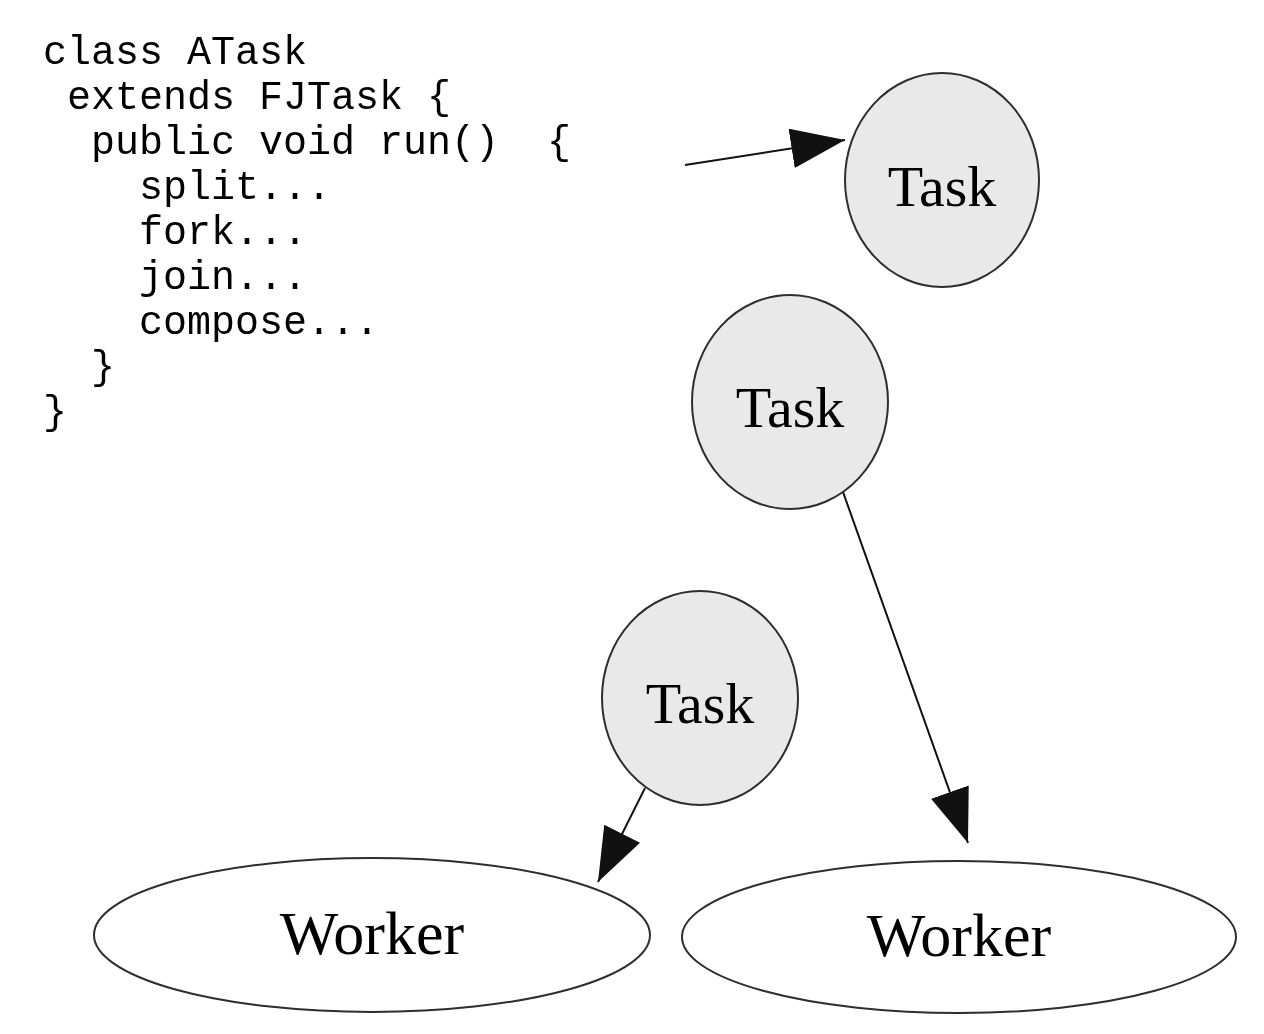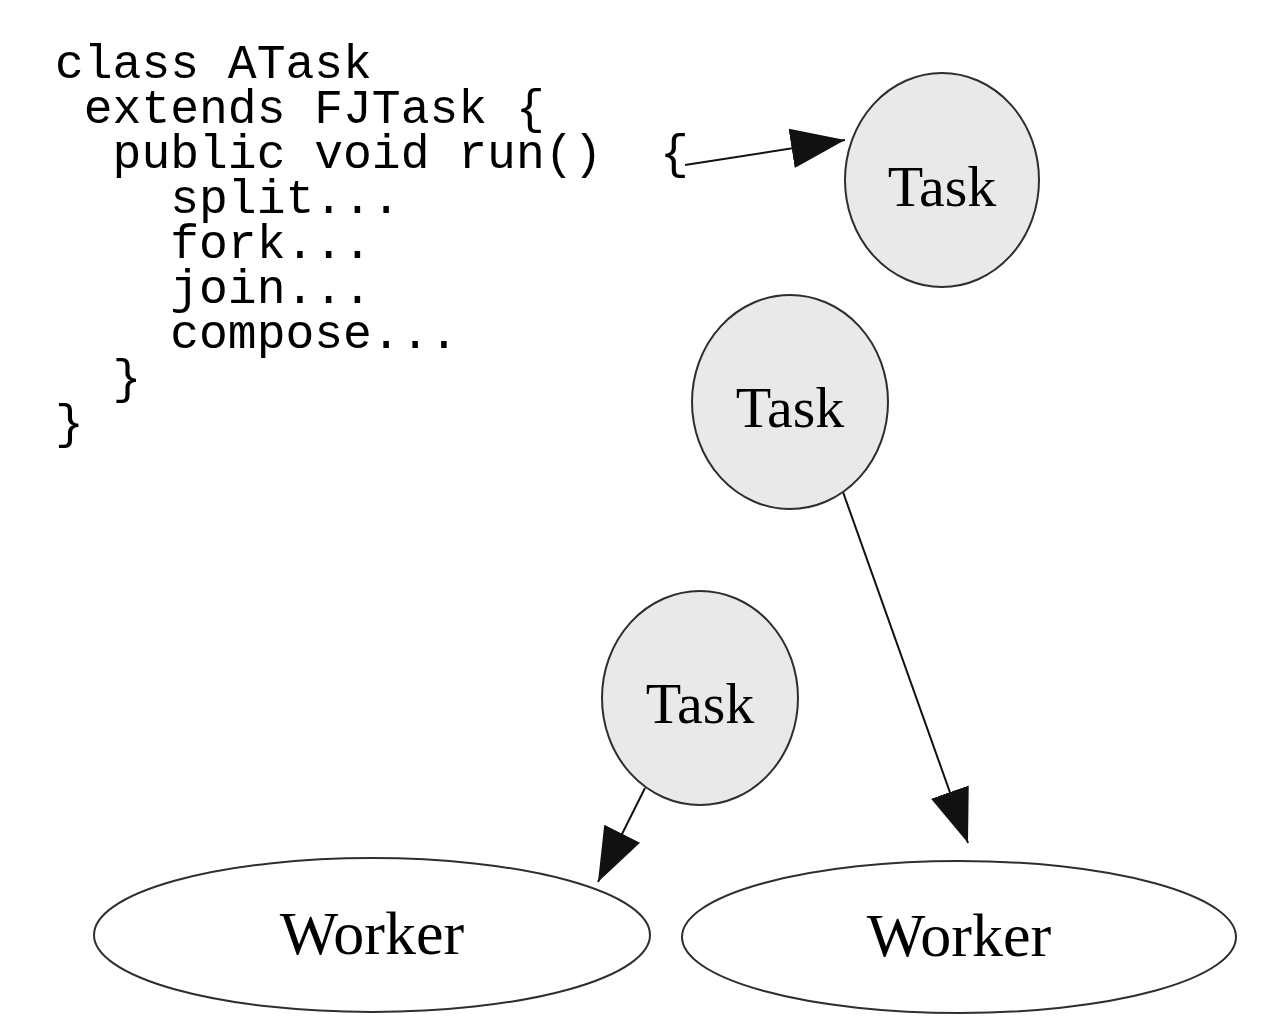--- a/index.html
+++ b/index.html
@@ -12,23 +12,23 @@
     width: 1264px;
     height: 1034px;
     background: #ffffff;
     overflow: hidden;
     font-family: "Liberation Sans", sans-serif;
   }
   .code {
     position: absolute;
     left: 43px;
     top: 31px;
-    margin: 12px;
+    margin: 0;
     font-family: "Liberation Mono", "DejaVu Sans Mono", monospace;
-    font-size: 48px;
+    font-size: 40px;
     line-height: 45px;
     color: #000000;
     white-space: pre;
   }
   .diagram {
     position: absolute;
     left: 0;
     top: 0;
   }
   .shape {

